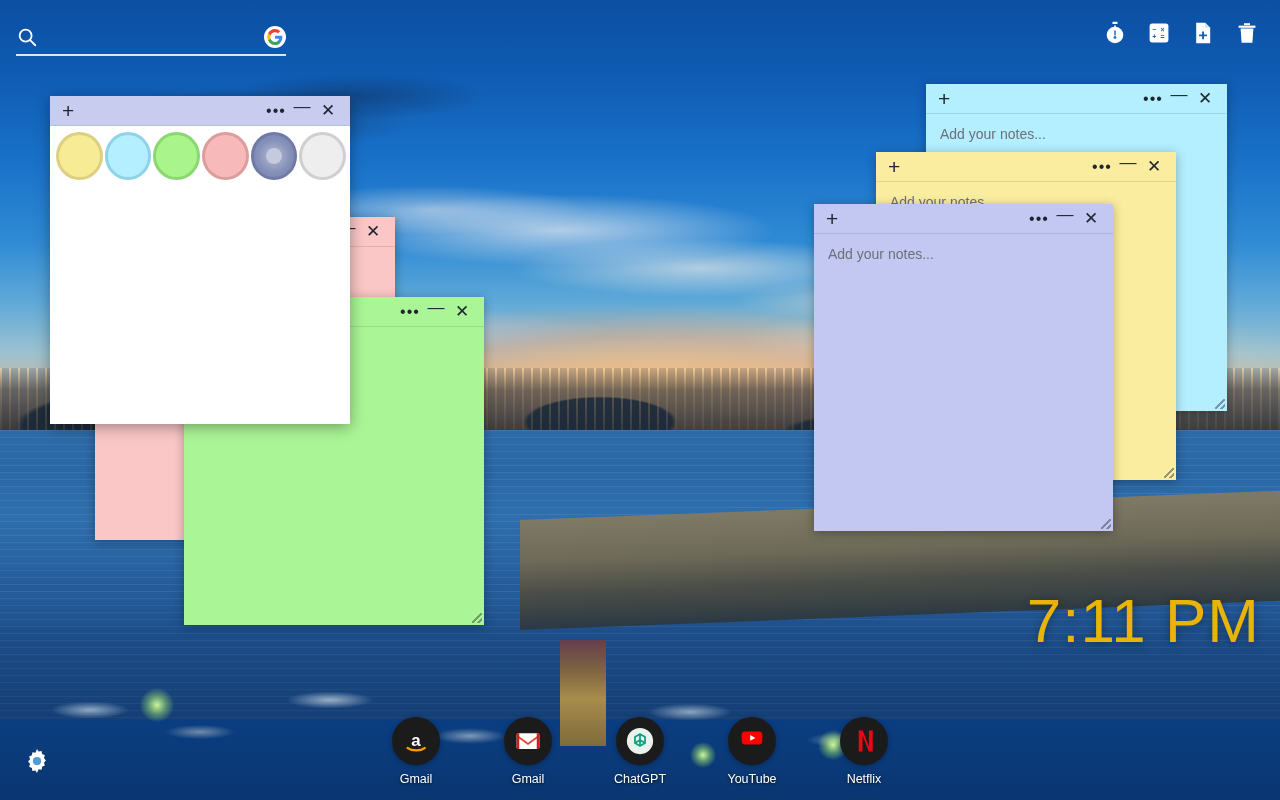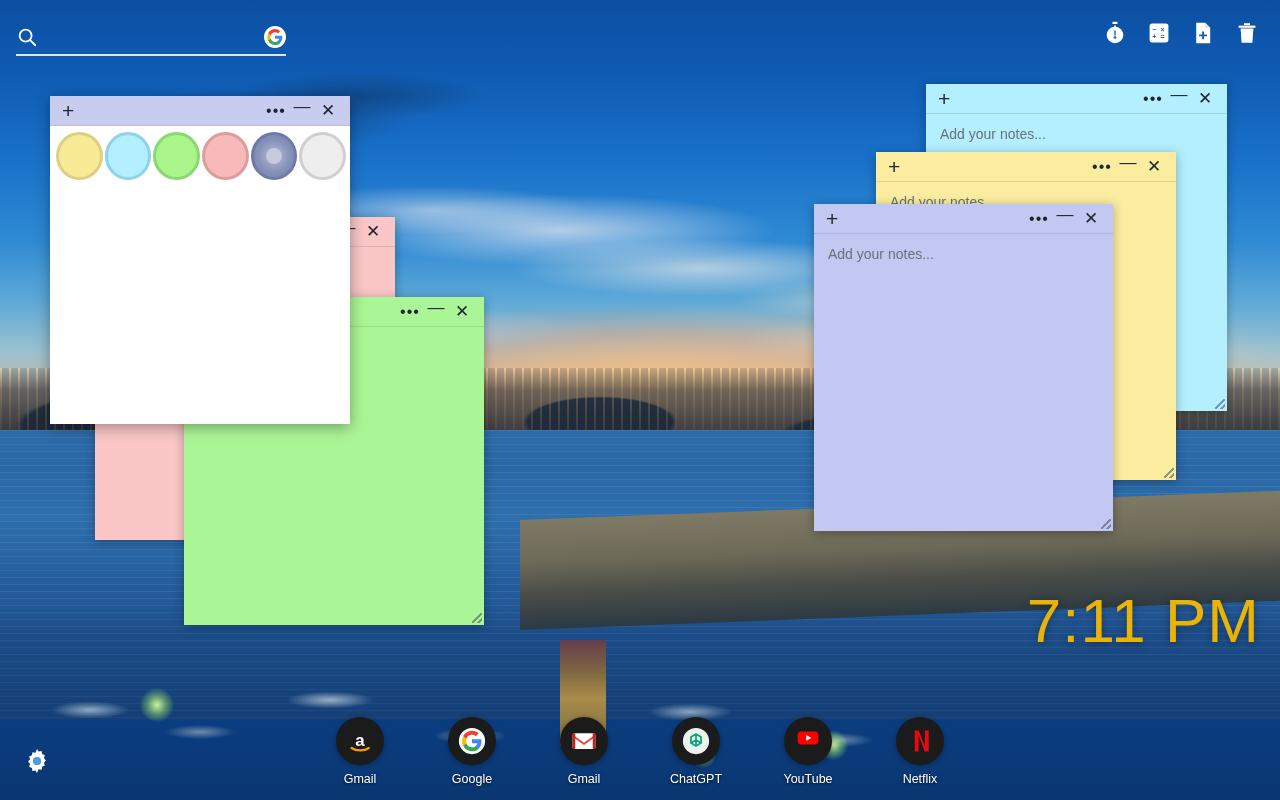--- a/index.html
+++ b/index.html
@@ -435,34 +435,20 @@
         <div class="dock-icon">
           <svg viewBox="0 0 32 32" width="30" height="30">
        <text x="16" y="21" text-anchor="middle" font-family="Liberation Sans" font-size="18" font-weight="bold" fill="#ffffff">a</text>
        <path d="M7 23.5c5 3.4 13.6 3.4 18.4 0" stroke="#FF9900" stroke-width="2.4" fill="none" stroke-linecap="round"></path>
      </svg>
         </div>
         <div class="dock-label">Gmail</div>
       </div>
       <div class="dock-item">
         <div class="dock-icon">
-          <svg viewBox="0 0 32 32" width="30" height="30">
-       <circle cx="16" cy="16" r="14" fill="#ffffff"></circle>
-       <g transform="translate(5 5) scale(.9167)">
-         <path fill="#4285F4" d="M23 12.3c0-.8-.1-1.6-.2-2.3H12v4.5h6.2a5.3 5.3 0 0 1-2.3 3.5v2.9h3.7c2.2-2 3.4-5 3.4-8.6z"></path>
-         <path fill="#34A853" d="M12 24c3.1 0 5.7-1 7.6-2.8l-3.7-2.9c-1 .7-2.3 1.1-3.9 1.1-3 0-5.6-2-6.5-4.8H1.7v3C3.6 21.4 7.5 24 12 24z"></path>
-         <path fill="#FBBC05" d="M5.5 14.6a7.2 7.2 0 0 1 0-4.6V7H1.7a12 12 0 0 0 0 10.8l3.8-3.2z"></path>
-         <path fill="#EA4335" d="M12 4.8c1.7 0 3.2.6 4.4 1.7l3.3-3.3C17.7 1.2 15.1 0 12 0 7.5 0 3.6 2.6 1.7 6.4l3.8 3c.9-2.8 3.5-4.6 6.5-4.6z"></path>
-       </g>
-     </svg>
-        </div>
-        <div class="dock-label">Google</div>
-      </div>
-      <div class="dock-item">
-        <div class="dock-icon">
           <svg viewBox="0 0 32 32" width="28" height="28">
        <rect x="3" y="7" width="26" height="18" rx="2" fill="#ffffff"></rect>
        <path d="M3 8.6 16 18 29 8.6v2.6L16 20.6 3 11.2z" fill="#EA4335"></path>
        <path d="M3 7h3v18H3z" fill="#C5221F"></path>
             <path d="M26 7h3v18h-3z" fill="#C5221F"></path>
      </svg>
         </div>
         <div class="dock-label">Gmail</div>
       </div>
       <div class="dock-item">

